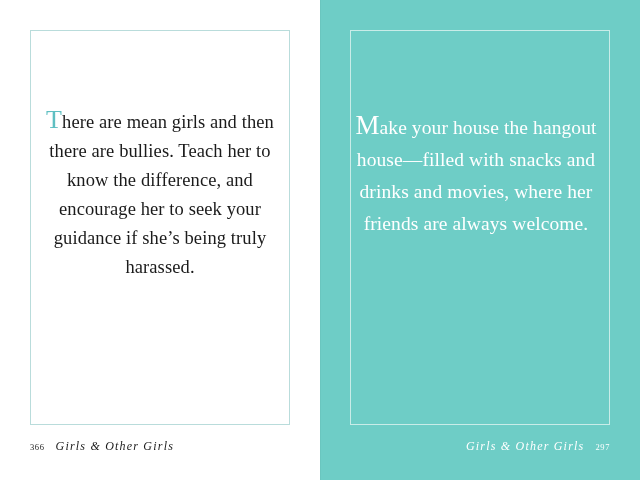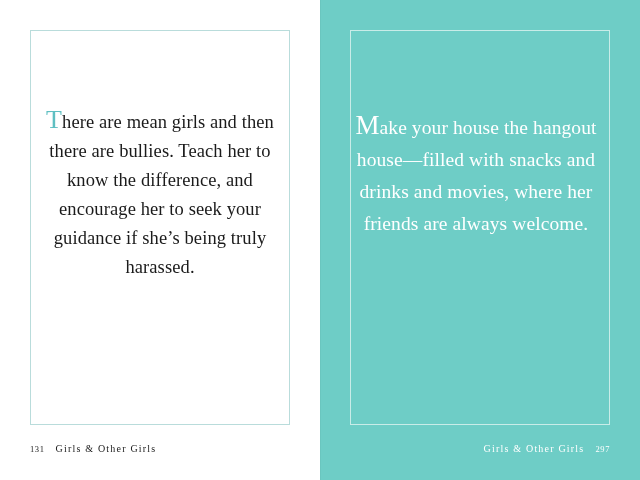--- a/index.html
+++ b/index.html
@@ -103,22 +103,23 @@
     color: #ffffff;
     display: flex;
     align-items: baseline;
     gap: 11px;
   }
   .folio-num {
     font-size: 8.5px;
     letter-spacing: 0.6px;
   }
   .folio-title {
-    font-size: 10px;
+    font-size: 12px;
     letter-spacing: 1.2px;
+    font-style: italic;
   }
   .gutter {
     position: absolute;
     left: 320px;
     top: 0;
     width: 1px;
     height: 480px;
     background: rgba(0,0,0,0.03);
   }
 </style>
@@ -128,21 +129,21 @@
 <div class="spread">
 
   <div class="page page-left">
     <div class="frame frame-left"></div>
 
     <div class="quote quote-left">
       <span class="dropcap">T</span><span>here are mean girls and then there are bullies. Teach her to know the difference, and encourage her to seek your guidance if she’s being truly harassed.</span>
     </div>
 
     <div class="folio folio-left">
-      <span class="folio-num">131</span>
+      <span class="folio-num">366</span>
       <span class="folio-title">Girls &amp; Other Girls</span>
     </div>
   </div>
 
   <div class="page page-right">
     <div class="frame frame-right"></div>
 
     <div class="quote quote-right">
       <span class="dropcap-white">M</span><span>ake your house the hangout house—filled with snacks and drinks and movies, where her friends are always welcome.</span>
     </div>

